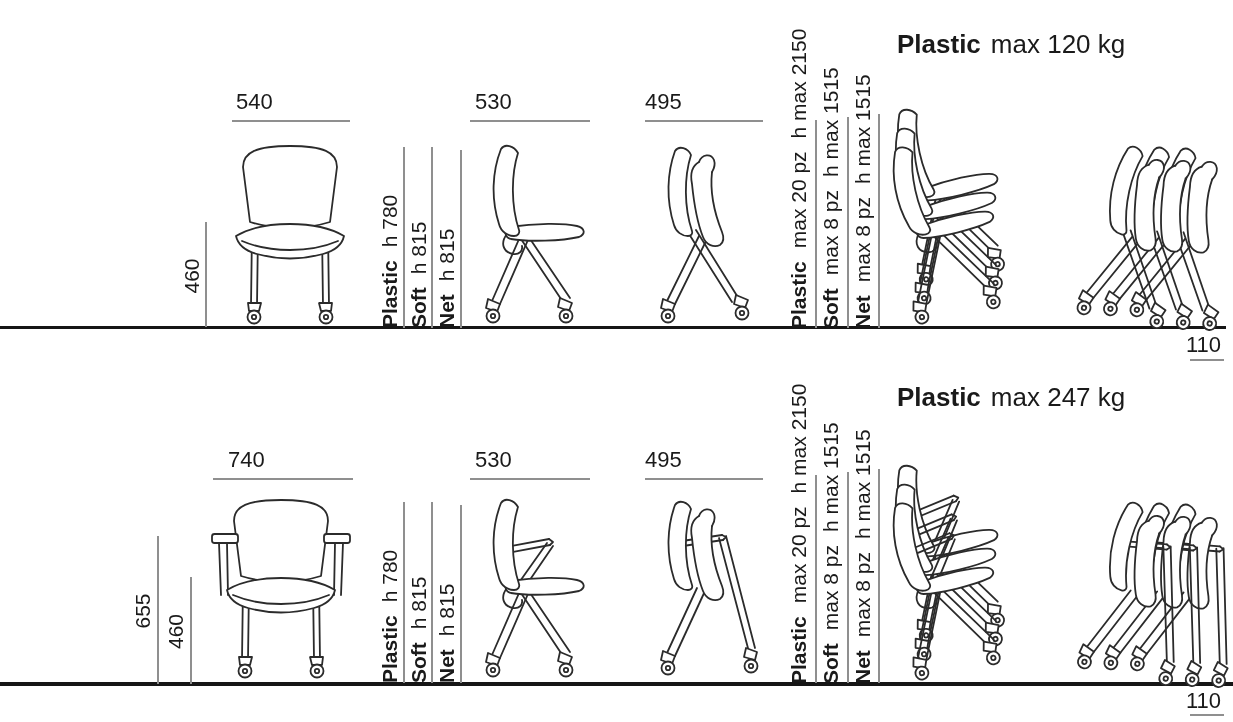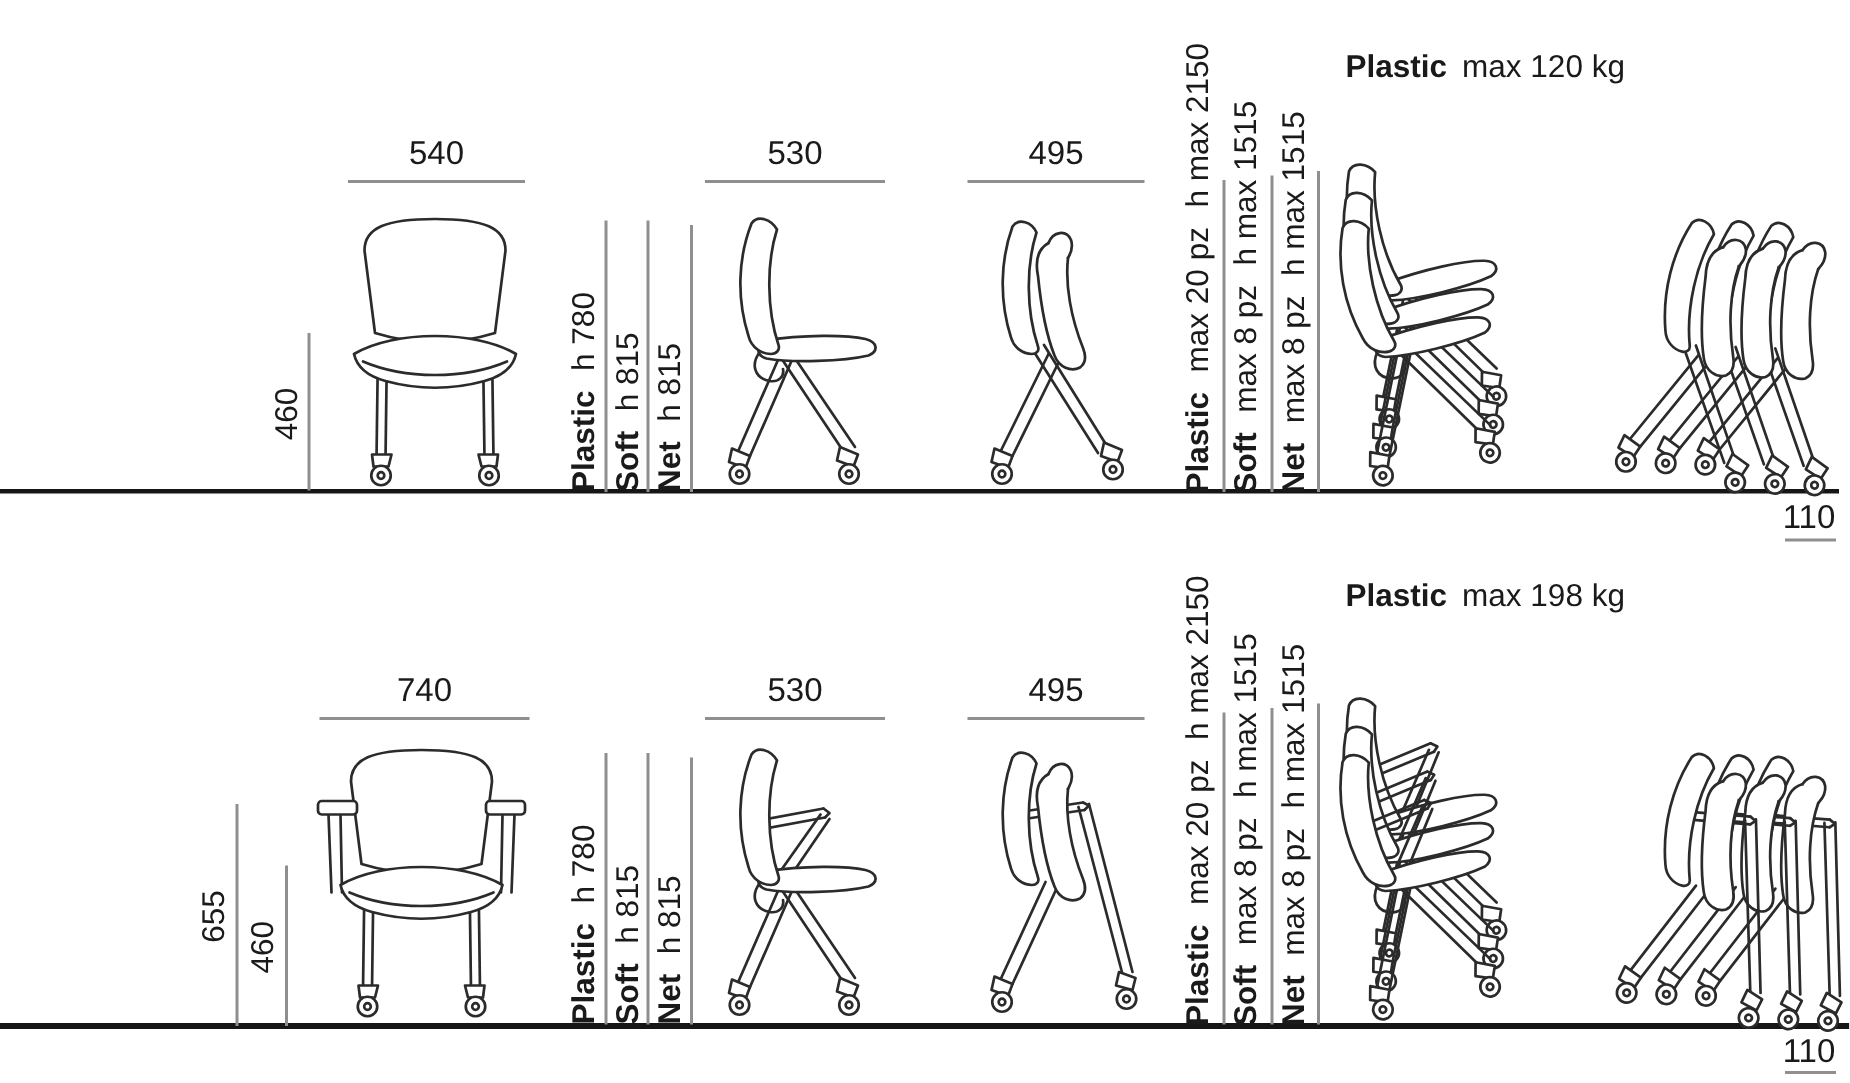--- a/index.html
+++ b/index.html
@@ -3,30 +3,30 @@
 <meta charset="utf-8">
 <style>
   html,body{margin:0;padding:0;background:#fff;}
   .canvas{
     position:relative;width:1233px;height:722px;background:#ffffff;
     font-family:"Liberation Sans",sans-serif;color:#1a1a1a;overflow:hidden;
   }
   .hline{position:absolute;background:#8f8f8f;height:1.5px;}
   .vline{position:absolute;background:#8f8f8f;width:1.5px;}
   .ground{position:absolute;background:#161616;height:3px;left:0;}
-  .dim{position:absolute;font-size:22px;text-align:center;white-space:nowrap;line-height:24px;}
+  .dim{position:absolute;font-size:22px;text-align:left;white-space:nowrap;line-height:24px;}
   .vlabel{
     position:absolute;height:26px;line-height:26px;
     transform:rotate(-90deg);transform-origin:0 0;
     display:flex;align-items:center;gap:13px;
     font-size:21px;white-space:nowrap;
   }
   .vlabel.center{justify-content:center;}
   .vlabel b,.loads b{font-weight:bold;}
-  .loads{position:absolute;font-size:21px;line-height:23px;text-align:center;}
+  .loads{position:absolute;font-size:26px;line-height:23px;text-align:center;}
   .loads b{margin-right:10px;}
   .art{position:absolute;overflow:visible;}
   section{display:contents;}
 </style>
 </head>
 <body>
 
 <div class="canvas">
 
   
@@ -285,21 +285,21 @@
     </div>
     <div class="vline" style="left:847px;top:472px;height:211px;"></div>
     <div class="vlabel" style="left:849px;top:684px;width:314px;height:28px;">
       <b>Net</b>
         <span>max 8 pz</span>
         <span>h max 1515</span>
     </div>
     <div class="vline" style="left:878px;top:469px;height:214px;"></div>
 
     <div class="loads" style="left:897px;top:386px;">
-      <div><b>Plastic</b><span>max 198 kg</span></div>
+      <div><b>Plastic</b><span>max 247 kg</span></div>
     </div>
 
     <svg class="art" style="left:880px;top:456px;" width="150" height="228" viewBox="0 0 150 228">
         <use href="#open-stack-arm"></use>
       </svg>
     <svg class="art" style="left:1050px;top:488px;" width="180" height="198" viewBox="0 0 180 198">
         <use href="#folded-stack-arm"></use>
       </svg>
 
     <div class="dim" style="left:1186px;top:689px;width:40px;">110</div>

